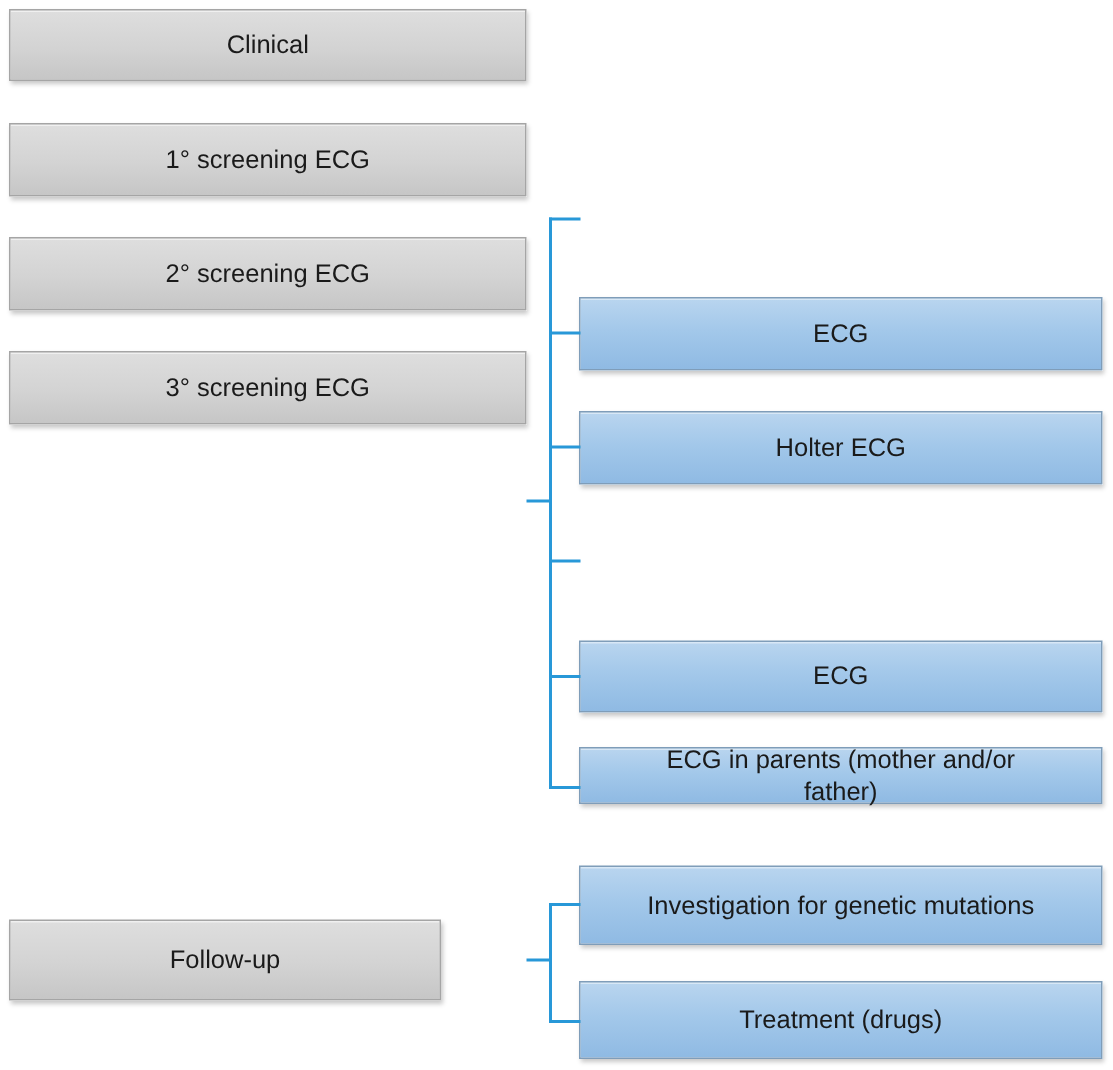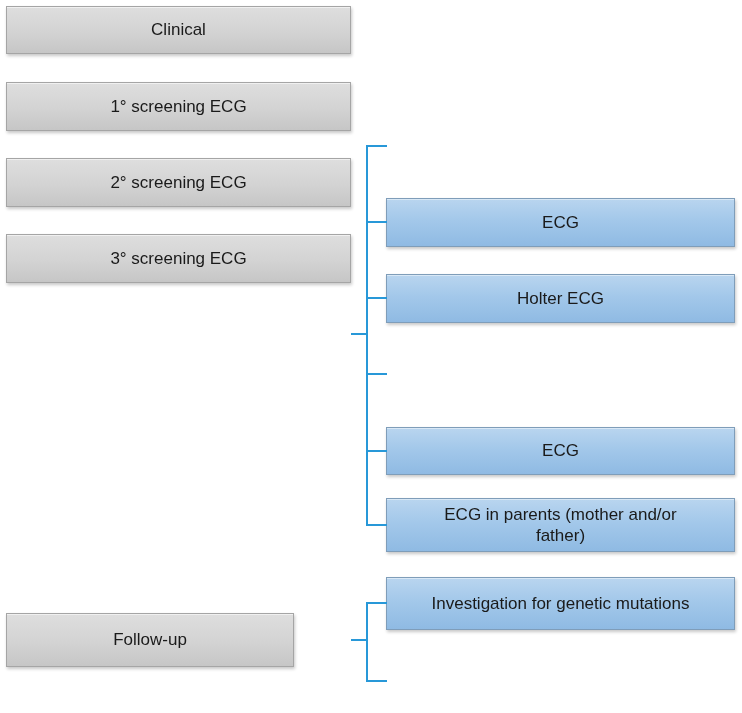--- a/index.html
+++ b/index.html
@@ -49,25 +49,26 @@
   <div class="node gray" style="left:6px;top:613px;width:288px;height:54px">Follow-up</div>
 
 
   <div class="node blue" style="left:386px;top:198px;width:349px;height:49px">ECG</div>
 
   <div class="node blue" style="left:386px;top:274px;width:349px;height:49px">Holter ECG</div>
 
 
   <div class="node blue" style="left:386px;top:427px;width:349px;height:48px">ECG</div>
 
-  <div class="node blue" style="left:386px;top:498px;width:349px;height:54px">ECG in parents (mother and/or
+  <div class="node blue" style="left:386px;top:498px;width:349px;height:38px">ECG in parents (mother and/or
 father)</div>
 
   <div class="node blue" style="left:386px;top:577px;width:349px;height:53px">Investigation for genetic mutations</div>
 
+  <div class="node blue" style="left:386px;top:654px;width:349px;height:52px">Treatment (drugs)</div>
 
   <div class="conn" style="left:351px;top:333px;width:16px;height:2px"></div>
   <div class="conn" style="left:366px;top:145px;width:2px;height:381px"></div>
   <div class="conn" style="left:366px;top:145px;width:21px;height:2px"></div>
   <div class="conn" style="left:366px;top:221px;width:21px;height:2px"></div>
   <div class="conn" style="left:366px;top:297px;width:21px;height:2px"></div>
   <div class="conn" style="left:366px;top:373px;width:21px;height:2px"></div>
   <div class="conn" style="left:366px;top:450px;width:21px;height:2px"></div>
   <div class="conn" style="left:366px;top:524px;width:21px;height:2px"></div>
 

